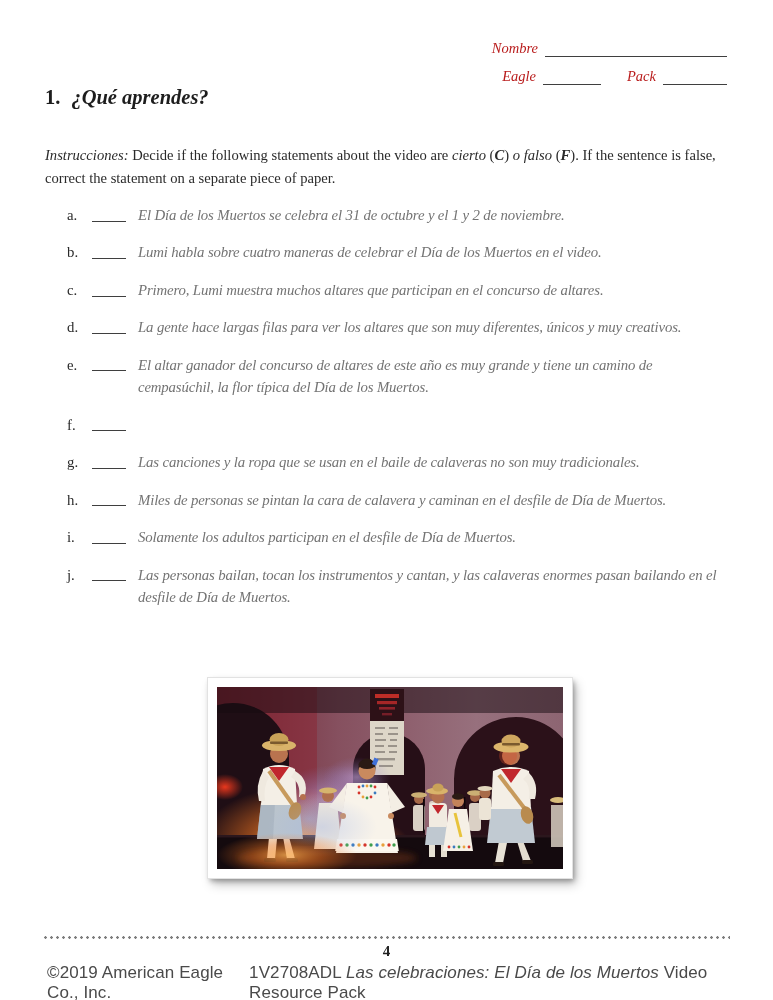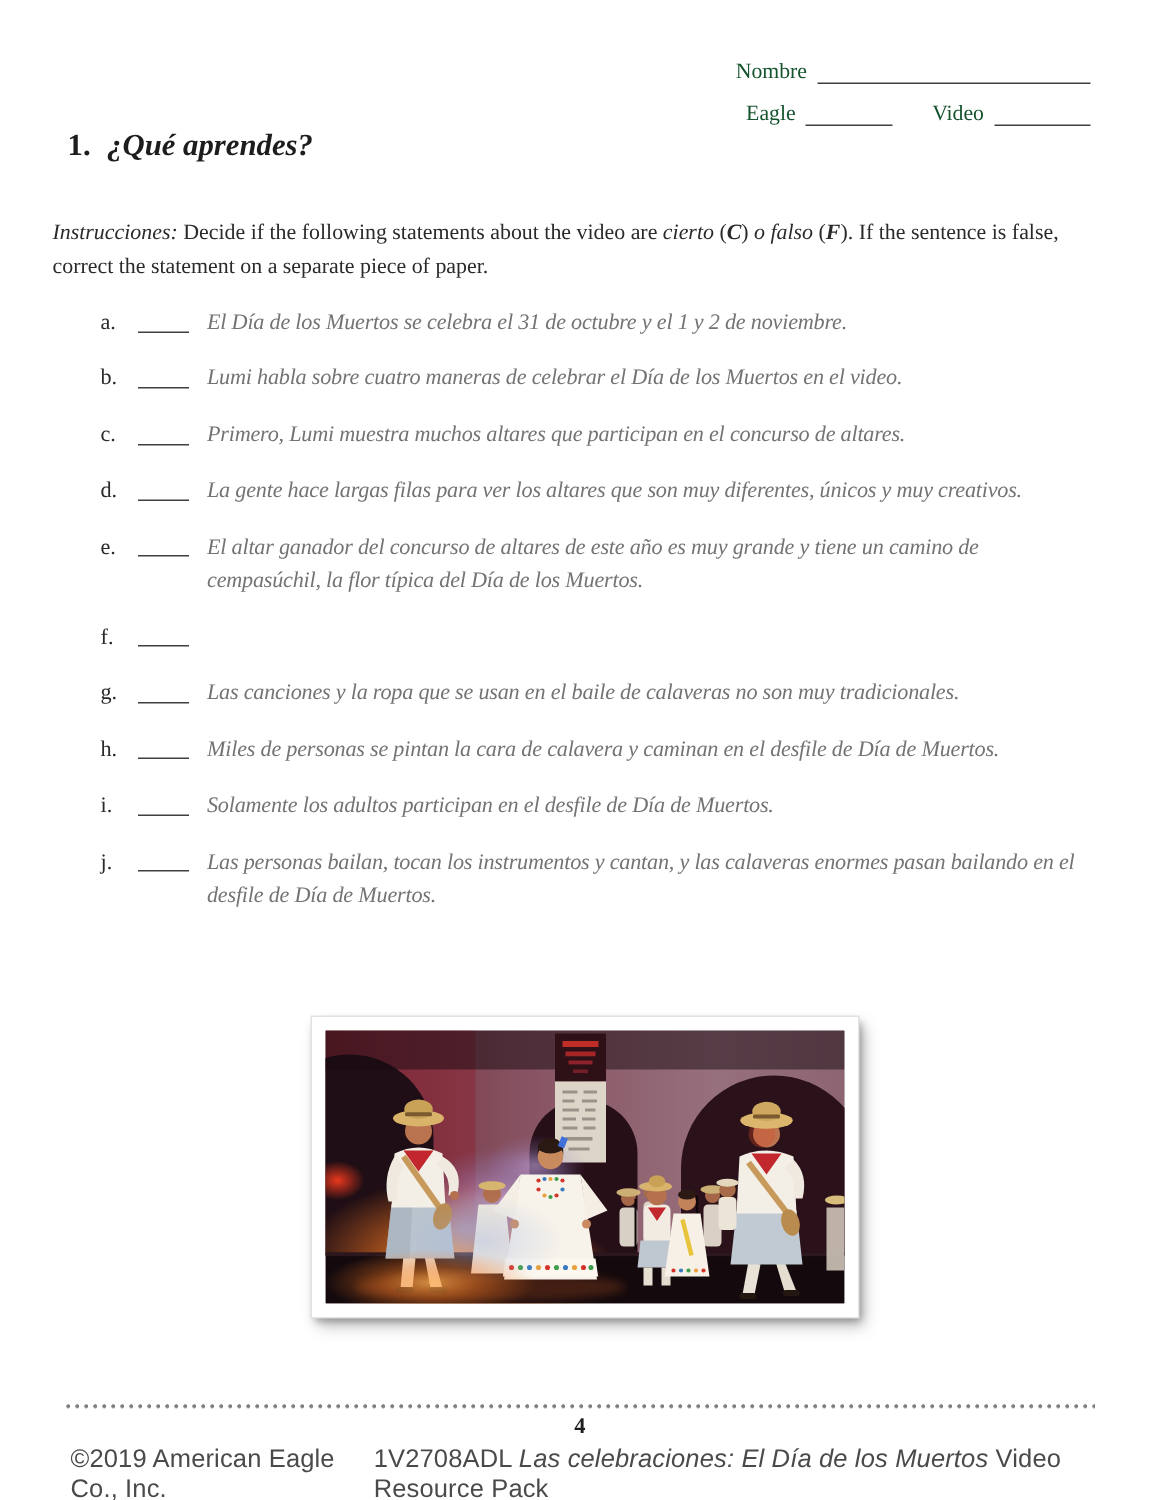--- a/index.html
+++ b/index.html
@@ -3,35 +3,35 @@
 <meta charset="utf-8">
 <style>
   html,body{margin:0;padding:0;}
   body{
     width:773px;height:1000px;position:relative;overflow:hidden;
     background:#ffffff;color:#2a2a2a;
     font-family:"Liberation Serif","DejaVu Serif",serif;
   }
 
   
-  .hdr-row{position:absolute;right:46px;display:flex;align-items:flex-start;
-           font-size:14.5px;color:#14532d;}
+  .hdr-row{position:absolute;right:46px;display:flex;align-items:flex-end;
+           font-style:italic;font-size:14.5px;color:#b91c1c;}
   .hdr-row .lbl{margin-right:7px;}
   .fill-line{display:inline-block;border-bottom:1.4px solid #3f3f3f;height:1.05em;}
   #nombre-row{top:40px;}
   #clase-fecha-row{top:68px;}
   #clase-fecha-row .gap{width:26px;}
 
   
   #page-title{position:absolute;left:45px;top:86px;font-size:20.5px;font-weight:bold;color:#1d1d1d;}
   #page-title .num{font-style:normal;margin-right:11px;}
   #page-title .txt{font-style:italic;margin-top:28px;}
 
   
-  #instructions{position:absolute;left:35px;top:129px;width:680px;
+  #instructions{position:absolute;left:45px;top:129px;width:680px;
                 font-size:14.6px;line-height:1.58;color:#2a2a2a;}
   .it{font-style:italic;}
   .bi{font-style:italic;font-weight:bold;}
 
   
   #question-list{position:absolute;left:67px;top:204px;width:660px;
                  display:flex;flex-direction:column;gap:15px;}
   .q-row{display:flex;align-items:flex-start;font-size:14.8px;line-height:1.52;}
   .q-letter{width:25px;flex:none;color:#2a2a2a;}
   .q-blank{width:34px;height:1.05em;flex:none;margin-right:12px;margin-top:1px;
@@ -59,21 +59,21 @@
 <body>
 
 <div class="hdr-row" id="nombre-row">
   <span class="lbl">Nombre</span>
   <span class="fill-line" style="width:182px"></span>
 </div>
 <div class="hdr-row" id="clase-fecha-row">
   <span class="lbl">Eagle</span>
   <span class="fill-line" style="width:58px"></span>
   <span class="gap"></span>
-  <span class="lbl">Video</span>
+  <span class="lbl">Pack</span>
   <span class="fill-line" style="width:64px"></span>
 </div>
 
 <div id="page-title">
   <span class="num">1.</span><span class="txt">¿Qué aprendes?</span>
 </div>
 
 <p id="instructions"><span class="it">Instrucciones:</span><span> Decide if the following statements about the video are </span><span class="it">cierto</span><span> (</span><span class="bi">C</span><span>) </span><span class="it">o falso</span><span> (</span><span class="bi">F</span><span>). If the sentence is false, correct the statement on a separate piece of paper.</span></p>
 
 <div id="question-list">

